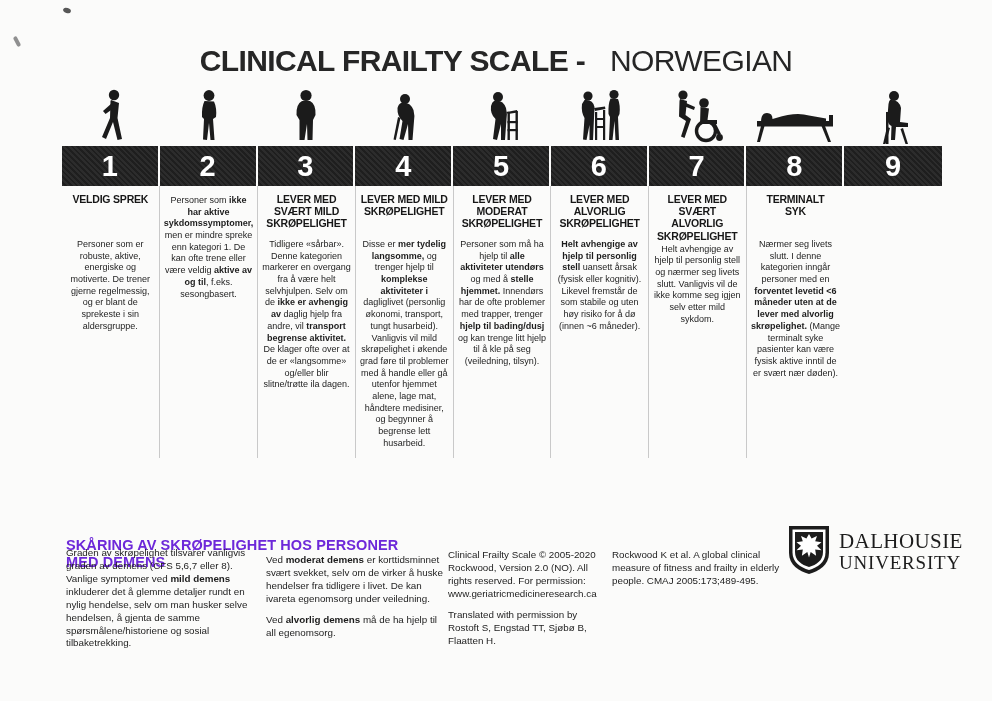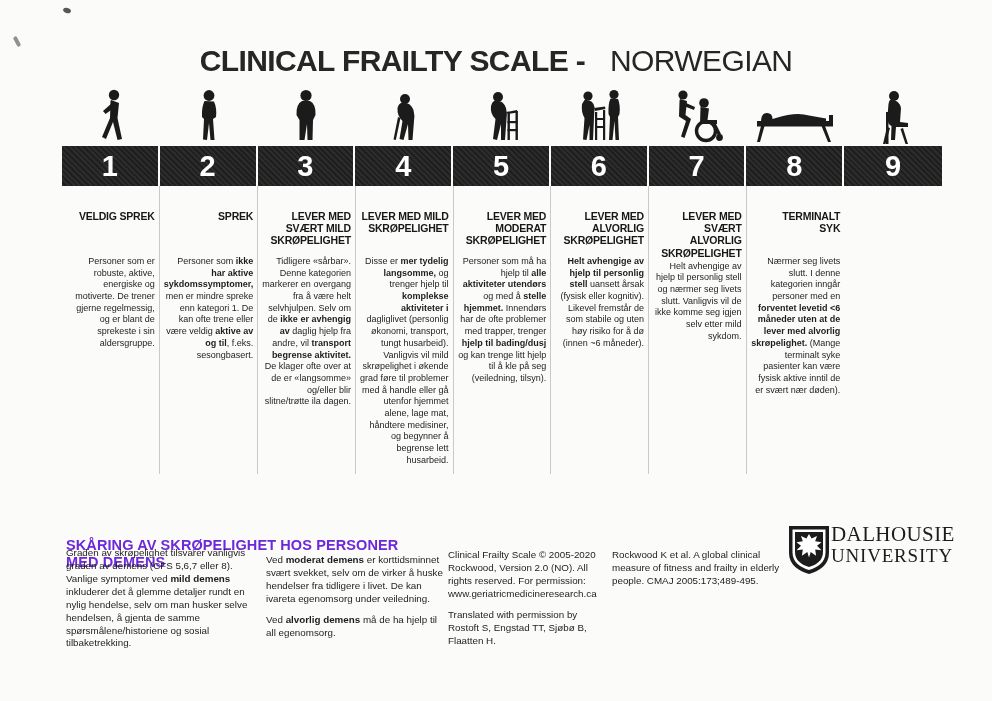--- a/index.html
+++ b/index.html
@@ -22,37 +22,37 @@
   .grid{position:absolute;left:62px;top:86px;width:880px;}
   .row{display:grid;grid-template-columns:repeat(9,1fr);}
   .fig-cell{height:60px;display:flex;align-items:flex-end;justify-content:center;overflow:hidden;}
   .fig-cell svg{display:block;}
   .num-cell{height:40px;display:flex;align-items:center;justify-content:center;
     background:var(--band);color:#fff;font-size:29px;font-weight:700;
     border-right:2px solid var(--paper);
     background-image:repeating-linear-gradient(45deg, rgba(255,255,255,.05) 0 2px, rgba(0,0,0,.08) 2px 4px);}
   .num-cell:last-child{border-right:none;}
   .text-cell{border-right:1px solid var(--sep);min-height:272px;
-    padding:24px 4px 8px;text-align:right;box-sizing:border-box;}
+    padding:7px 4px 8px;text-align:center;box-sizing:border-box;}
   .text-cell:last-child{border-right:none;}
   .col-heading{font-weight:700;font-size:10.5px;line-height:1.16;
     white-space:pre-line;min-height:44px;letter-spacing:-0.2px;color:#171717;}
   .col-body{font-size:9px;line-height:1.3;margin-top:2px;color:#1d1d1d;}
   .col-body b{font-weight:700;}
   
   .dem-heading{position:absolute;left:66px;top:489px;font-size:14.5px;font-weight:700;
     line-height:1.2;white-space:pre-line;letter-spacing:0.1px;color:#6d28d9;margin-top:48px;}
   .foot-col{position:absolute;font-size:9.8px;line-height:1.32;margin-top:16px;}
   .foot-col p{margin:0 0 8px 0;}
   .dem-col1{left:66px;top:531px;width:198px;}
   .dem-col2{left:266px;top:538px;width:182px;}
   .credit-copy{left:448px;top:533px;width:162px;}
   .credit-ref{left:612px;top:533px;width:170px;}
   
-  .logo{position:absolute;left:787px;top:524px;display:flex;align-items:flex-start;}
+  .logo{position:absolute;left:787px;top:524px;display:flex;align-items:center;gap:8px;}
   .logo-text{font-family:"Liberation Serif",serif;color:#1c1c1c;line-height:1.04;}
   .logo-line1{font-size:21px;letter-spacing:0.4px;}
   .logo-line2{font-size:19px;letter-spacing:0.8px;}
   
   .artifact-a{position:absolute;left:63px;top:8px;width:8px;height:5px;background:#3a3a3a;
     border-radius:50%;opacity:.85;transform:rotate(18deg);}
   .artifact-b{position:absolute;left:15px;top:36px;width:4px;height:11px;background:#4a4a4a;
     opacity:.6;transform:rotate(-28deg);border-radius:2px;}
 </style>
 </head>
@@ -179,21 +179,20 @@
         <div class="num-cell">7</div>
         <div class="num-cell">8</div>
         <div class="num-cell">9</div>
       </div>
     <div class="row" id="row-texts">
         <div class="text-cell">
           <div class="col-heading">VELDIG SPREK</div>
           <div class="col-body"><span>Personer som er robuste, aktive, energiske og motiverte. De trener gjerne regelmessig, og er blant de sprekeste i sin aldersgruppe.</span></div>
         </div>
         <div class="text-cell">
-          <div class="col-heading">SPREK</div>
           <div class="col-body"><span>Personer som </span><b>ikke har aktive sykdomssymptomer,</b><span> men er mindre spreke enn kategori 1. De kan ofte trene eller være veldig </span><b>aktive av og til</b><span>, f.eks. sesongbasert.</span></div>
         </div>
         <div class="text-cell">
           <div class="col-heading">LEVER MED
 SVÆRT MILD
 SKRØPELIGHET</div>
           <div class="col-body"><span>Tidligere «sårbar». Denne kategorien markerer en overgang fra å være helt selvhjulpen. Selv om de </span><b>ikke er avhengig av</b><span> daglig hjelp fra andre, vil </span><b>transport begrense aktivitet.</b><span> De klager ofte over at de er «langsomme» og/eller blir slitne/trøtte ila dagen.</span></div>
         </div>
         <div class="text-cell">
           <div class="col-heading">LEVER MED MILD

